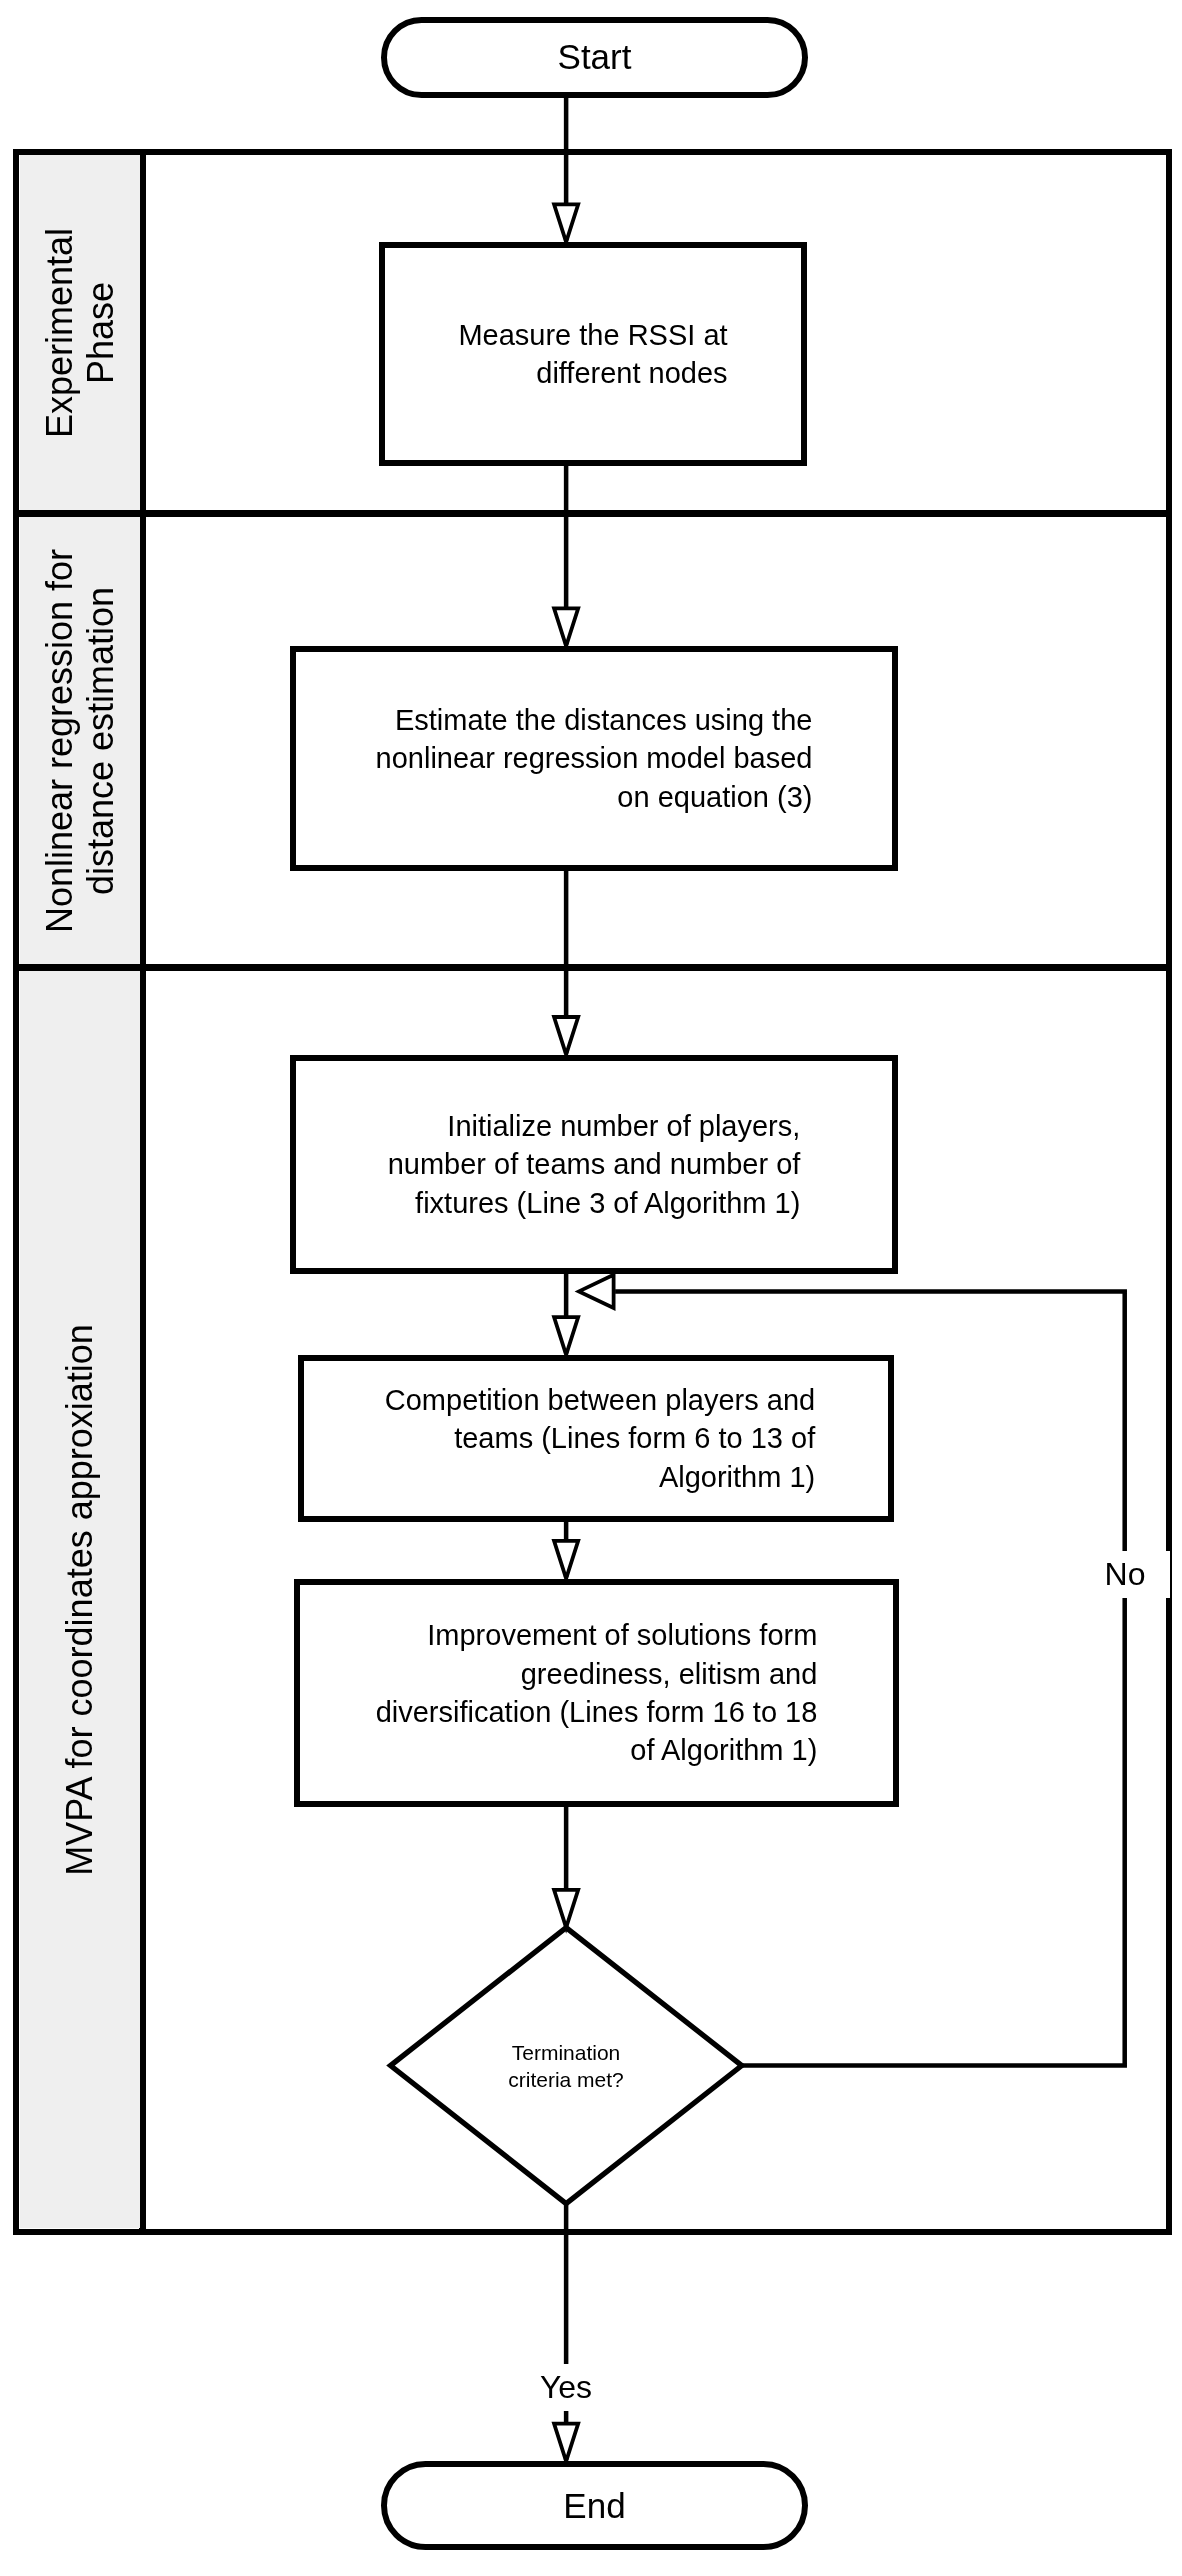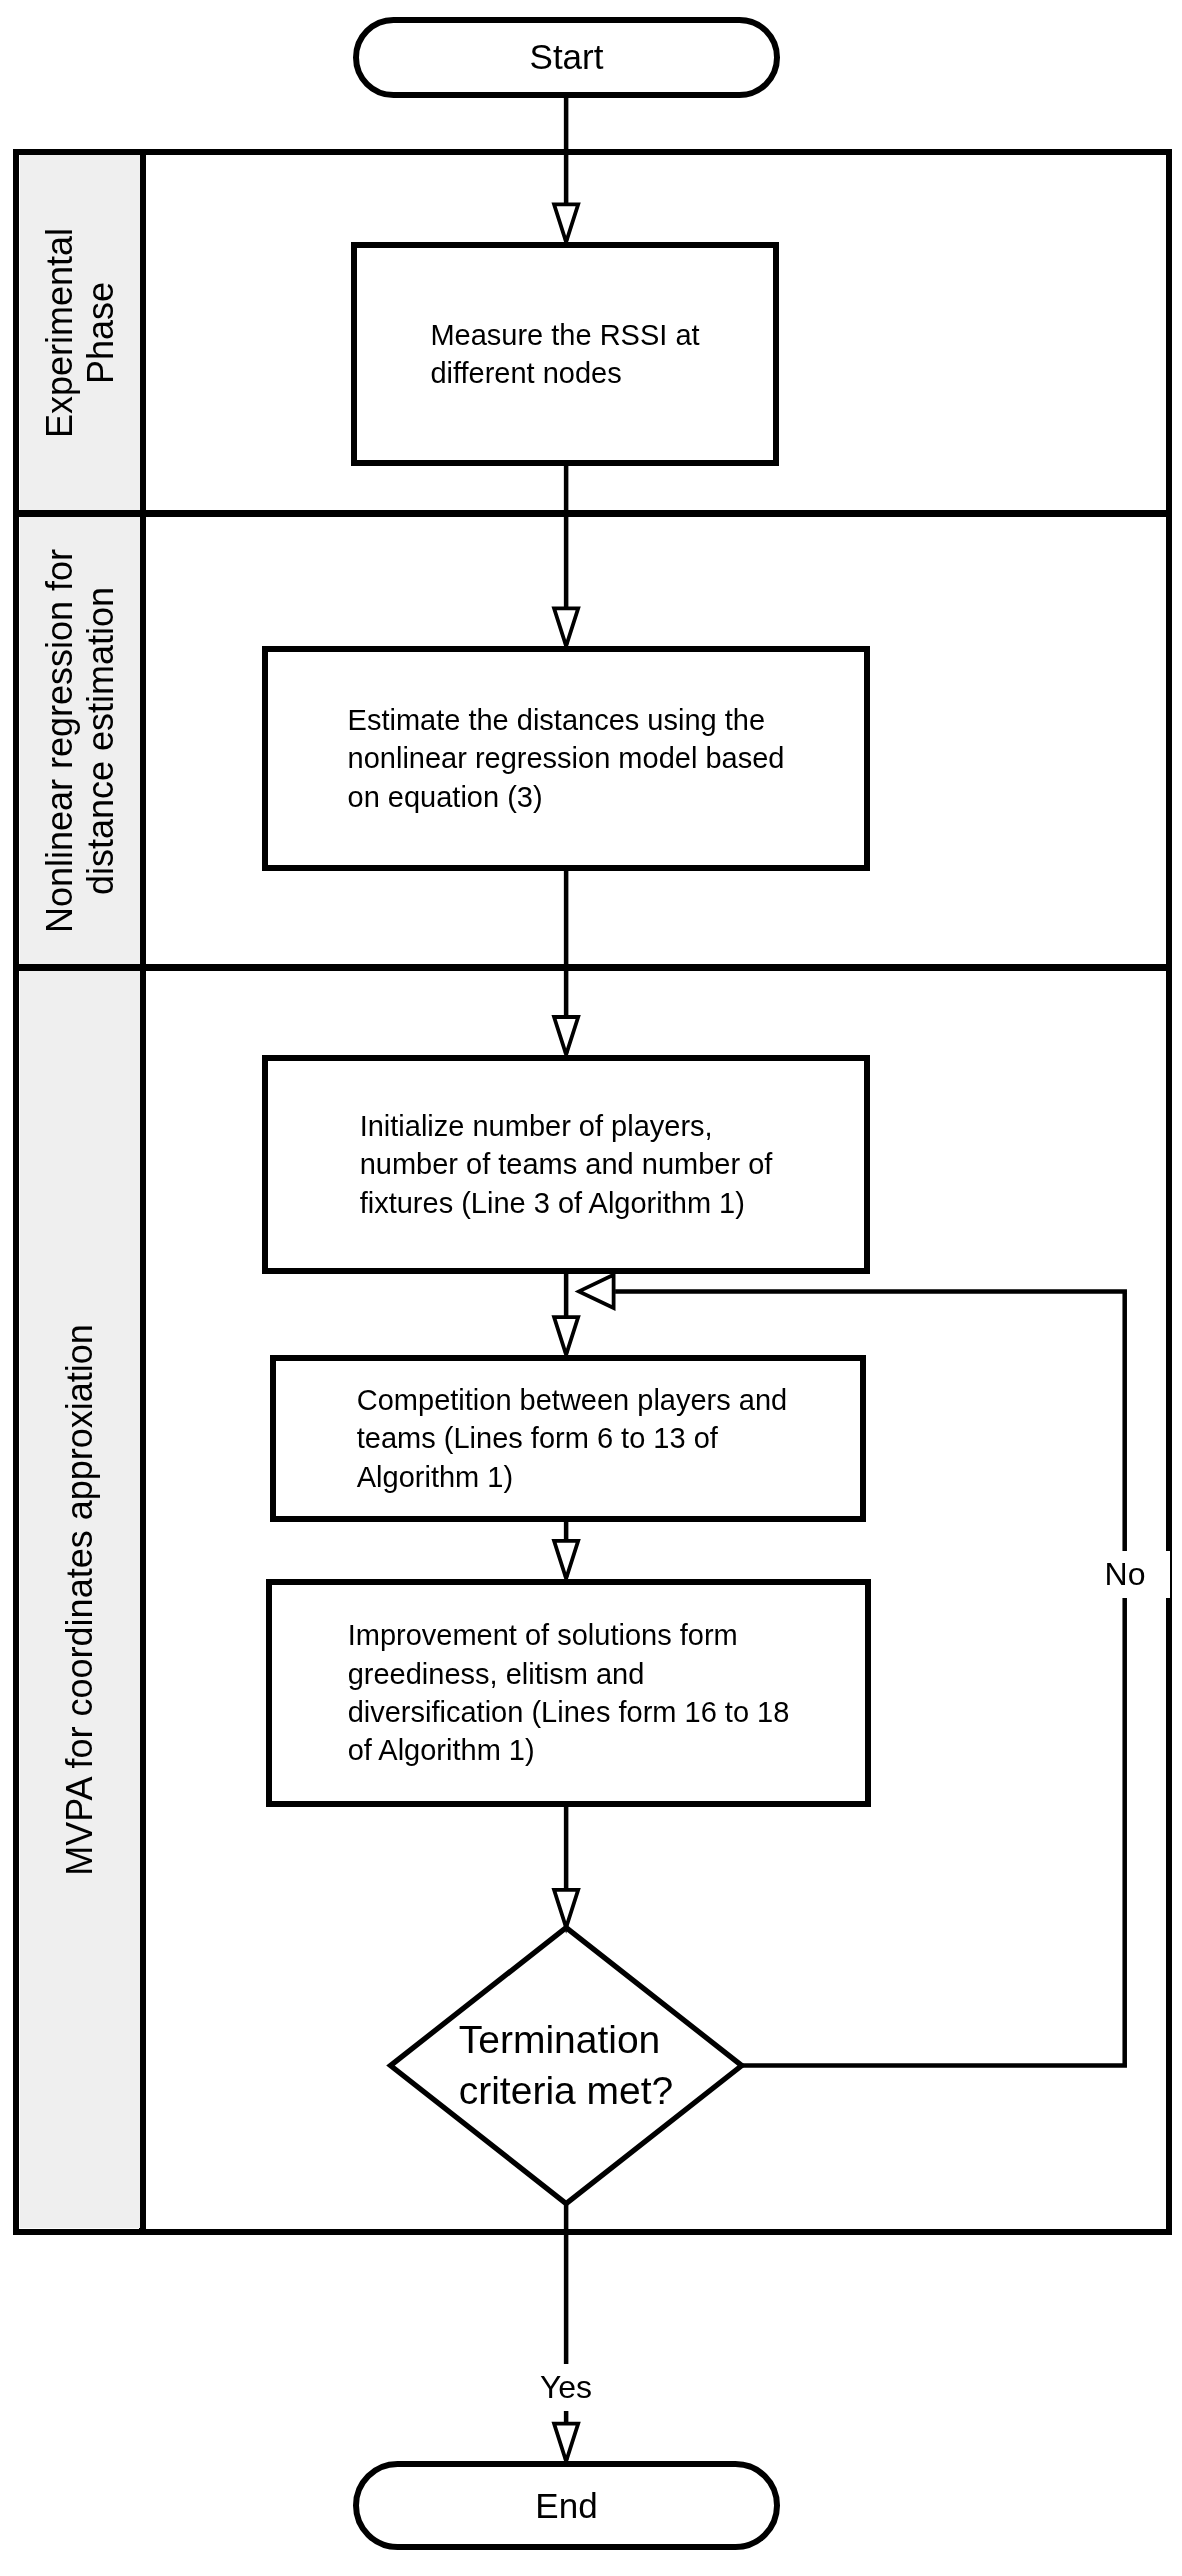--- a/index.html
+++ b/index.html
@@ -7,26 +7,26 @@
   .abs{position:absolute;box-sizing:border-box;}
   
   .frame{left:13px;top:149px;width:1159px;height:2086px;border:6.8px solid #000;background:transparent;}
   .sep{left:13px;width:1159px;height:6.8px;background:#000;}
   .labelcol-border{left:139px;top:149px;width:6.8px;height:2086px;background:#000;}
   .lane-cell{left:19.6px;width:120px;background:#efefef;}
   .lane-label{position:absolute;left:50%;top:50%;transform:translate(-50%,-50%) rotate(-90deg);
               white-space:nowrap;text-align:center;font-size:36px;line-height:1.15;}
   .lane-label .lline{display:block;}
   
-  .node{border:6.8px solid #000;background:#fff;display:flex;align-items:center;justify-content:center;text-align:left;}
+  .node{border:6.8px solid #000;background:#fff;display:flex;align-items:center;justify-content:center;text-align:right;margin-left:28px;}
   .stadium{border-radius:45px;font-size:35px;}
   .process{font-size:29px;line-height:1.32;}
   .ptext .line{display:block;}
-  .decision-text{display:flex;align-items:center;justify-content:center;
-                 font-size:39px;line-height:1.3;background:transparent;}
+  .decision-text{display:flex;align-items:center;justify-content:center;text-align:center;
+                 font-size:21px;line-height:1.3;background:transparent;}
   .edge-label{display:flex;align-items:center;justify-content:center;background:#ffffff;font-size:32px;}
   svg.connectors{left:0;top:0;pointer-events:none;}
 </style>
 </head>
 <body>
 
 <div class="abs" style="left:0;top:0;width:1182px;height:2576px;">
 
   <div class="abs frame"></div>
   <div class="abs labelcol-border"></div>

